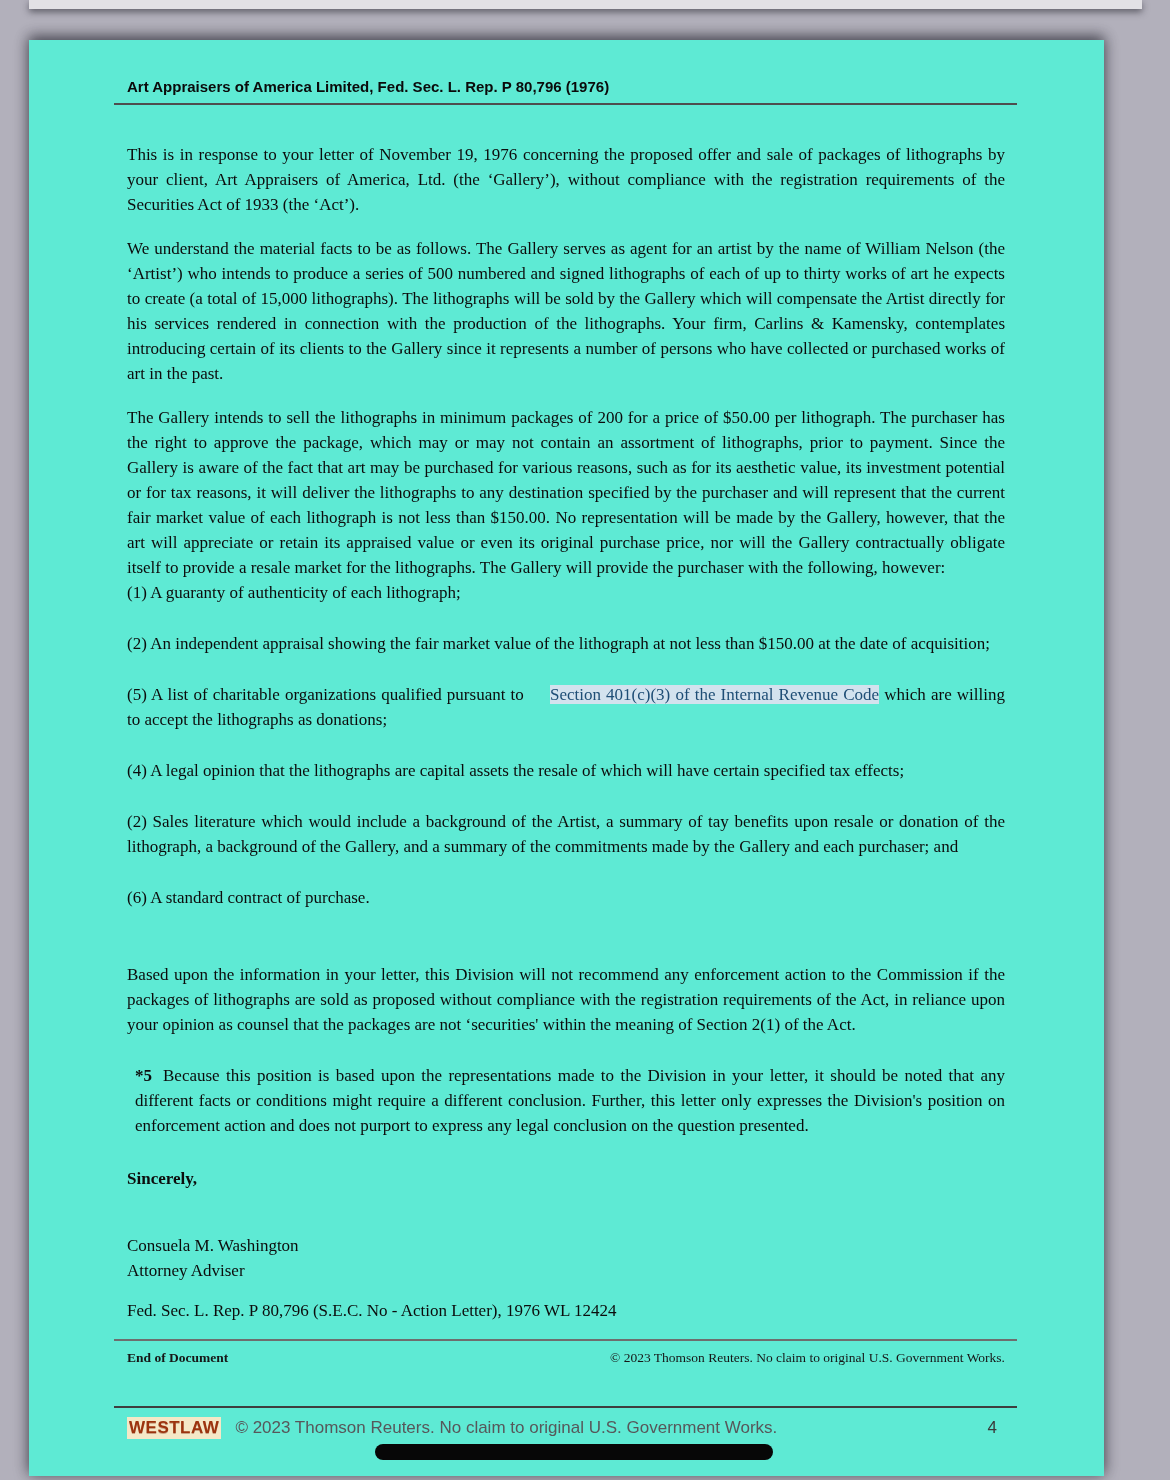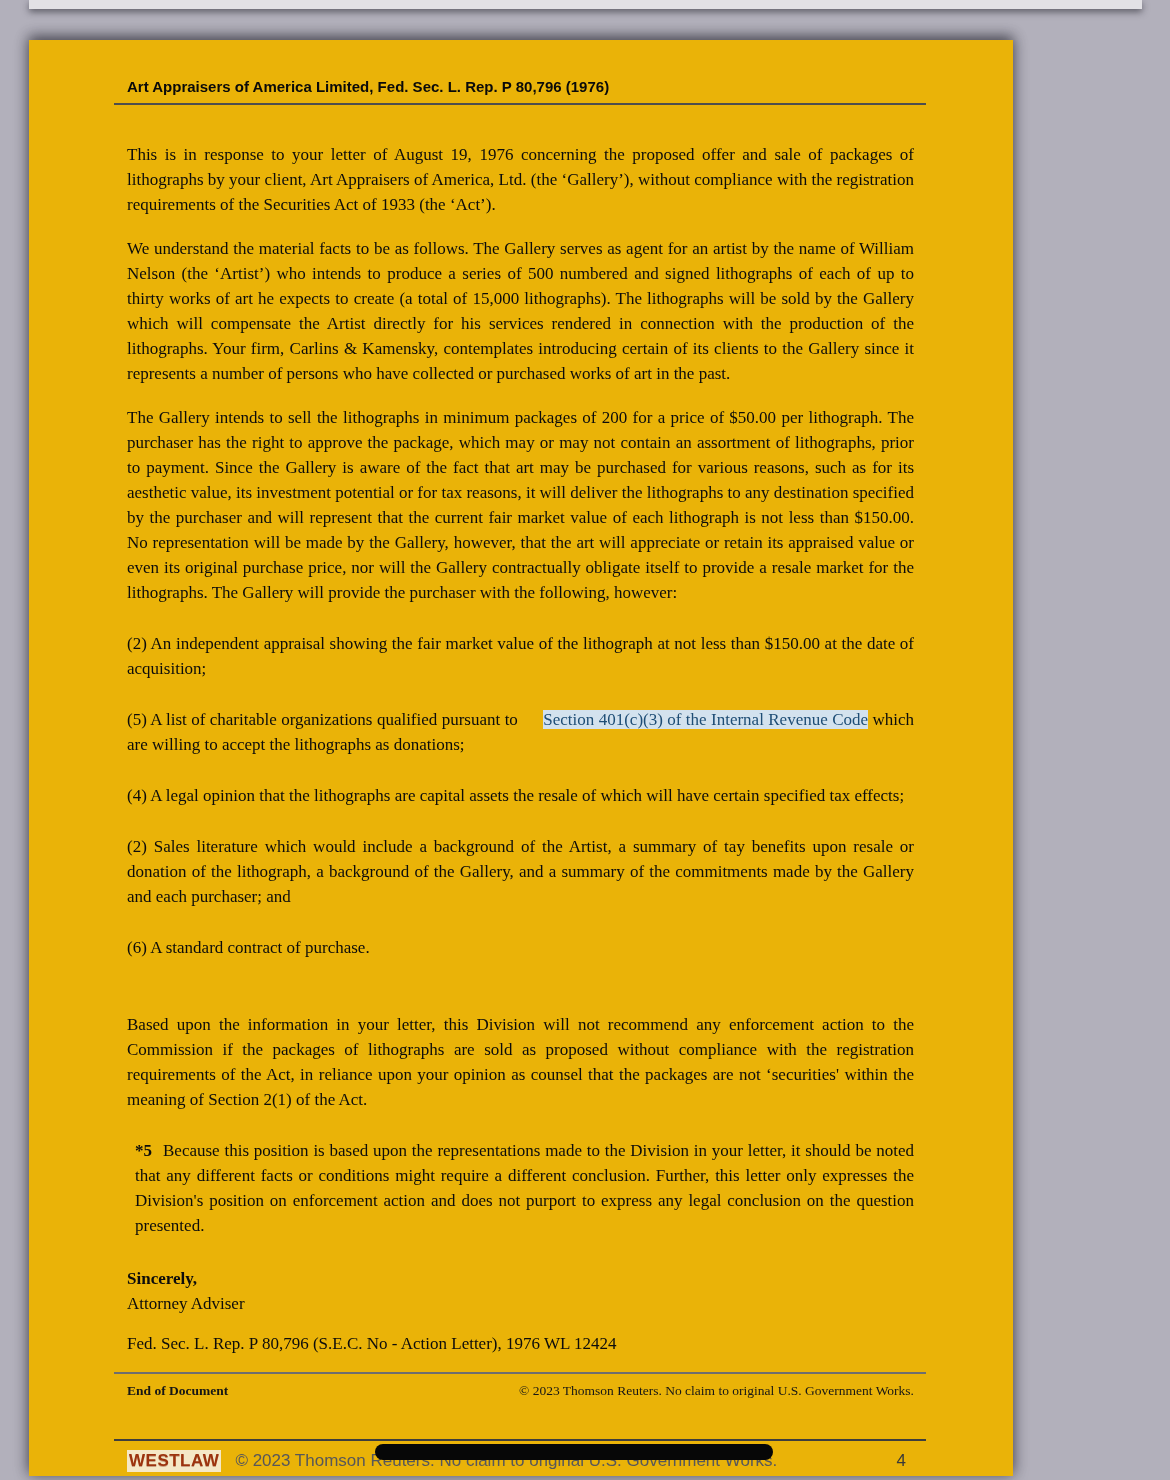--- a/index.html
+++ b/index.html
@@ -9,22 +9,22 @@
     background:#b2b0bb;
     overflow:hidden;
     font-family:"Liberation Serif", serif;
   }
   .prev-page{
     position:absolute;left:29px;top:0;width:1113px;height:9px;
     background:#e2e1e5;
     box-shadow:0 3px 7px rgba(25,25,35,.55);
   }
   .page{
-    position:absolute;left:29px;top:40px;width:984px;height:1436px;
-    background:#eab308;
+    position:absolute;left:29px;top:40px;width:1075px;height:1436px;
+    background:#5eead4;
     box-shadow:0 -5px 12px rgba(20,20,30,.45), 0 0 14px rgba(20,20,30,.40);
   }
   .content{padding:37px 99px 0 98px;color:#0c0c0c;}
   .doc-title{
     margin:0;font-family:"Liberation Sans", sans-serif;
     font-size:15px;font-weight:700;color:#0a0a0a;line-height:19px;
   }
   .title-rule{height:0;border-bottom:2px solid #4e4e4e;margin:7px -12px 0 -13px;}
   .content p{
     margin:0;font-size:17px;line-height:25px;text-align:justify;
@@ -71,42 +71,44 @@
 <div class="viewport">
 
   <div class="prev-page"></div>
 
   <div class="page">
     <div class="content">
 
       <h1 class="doc-title">Art Appraisers of America Limited, Fed. Sec. L. Rep. P 80,796 (1976)</h1>
       <div class="title-rule"></div>
 
-      <p class="p1">This is in response to your letter of August 19, 1976 concerning the proposed offer and sale of packages of lithographs by your client, Art Appraisers of America, Ltd. (the ‘Gallery’), without compliance with the registration requirements of the Securities Act of 1933 (the ‘Act’).</p>
+      <p class="p1">This is in response to your letter of November 19, 1976 concerning the proposed offer and sale of packages of lithographs by your client, Art Appraisers of America, Ltd. (the ‘Gallery’), without compliance with the registration requirements of the Securities Act of 1933 (the ‘Act’).</p>
 
       <p class="p2">We understand the material facts to be as follows. The Gallery serves as agent for an artist by the name of William Nelson (the ‘Artist’) who intends to produce a series of 500 numbered and signed lithographs of each of up to thirty works of art he expects to create (a total of 15,000 lithographs). The lithographs will be sold by the Gallery which will compensate the Artist directly for his services rendered in connection with the production of the lithographs. Your firm, Carlins &amp; Kamensky, contemplates introducing certain of its clients to the Gallery since it represents a number of persons who have collected or purchased works of art in the past.</p>
 
       <p class="p3">The Gallery intends to sell the lithographs in minimum packages of 200 for a price of $50.00 per lithograph. The purchaser has the right to approve the package, which may or may not contain an assortment of lithographs, prior to payment. Since the Gallery is aware of the fact that art may be purchased for various reasons, such as for its aesthetic value, its investment potential or for tax reasons, it will deliver the lithographs to any destination specified by the purchaser and will represent that the current fair market value of each lithograph is not less than $150.00. No representation will be made by the Gallery, however, that the art will appreciate or retain its appraised value or even its original purchase price, nor will the Gallery contractually obligate itself to provide a resale market for the lithographs. The Gallery will provide the purchaser with the following, however:</p>
+      <p class="item item-first">(1) A guaranty of authenticity of each lithograph;</p>
 
       <p class="item">(2) An independent appraisal showing the fair market value of the lithograph at not less than $150.00 at the date of acquisition;</p>
 
       <p class="item"><span>(5) A list of charitable organizations qualified pursuant to </span><a class="statute-link">Section 401(c)(3) of the Internal Revenue Code</a><span> which are willing to accept the lithographs as donations;</span></p>
 
       <p class="item">(4) A legal opinion that the lithographs are capital assets the resale of which will have certain specified tax effects;</p>
 
       <p class="item">(2) Sales literature which would include a background of the Artist, a summary of tay benefits upon resale or donation of the lithograph, a background of the Gallery, and a summary of the commitments made by the Gallery and each purchaser; and</p>
 
       <p class="item">(6) A standard contract of purchase.</p>
 
       <p class="based">Based upon the information in your letter, this Division will not recommend any enforcement action to the Commission if the packages of lithographs are sold as proposed without compliance with the registration requirements of the Act, in reliance upon your opinion as counsel that the packages are not ‘securities' within the meaning of Section 2(1) of the Act.</p>
 
       <p class="star5"><span class="marker">*5</span><span>Because this position is based upon the representations made to the Division in your letter, it should be noted that any different facts or conditions might require a different conclusion. Further, this letter only expresses the Division's position on enforcement action and does not purport to express any legal conclusion on the question presented.</span></p>
 
       <p class="closing">Sincerely,</p>
 
+      <p class="sig-name">Consuela M. Washington</p>
       <p class="sig-role">Attorney Adviser</p>
 
       <p class="citation">Fed. Sec. L. Rep. P 80,796 (S.E.C. No - Action Letter), 1976 WL 12424</p>
 
       <div class="foot-rule"></div>
       <div class="foot-row">
         <span class="end-label">End of Document</span>
         <span>© 2023 Thomson Reuters. No claim to original U.S. Government Works.</span>
       </div>
 

